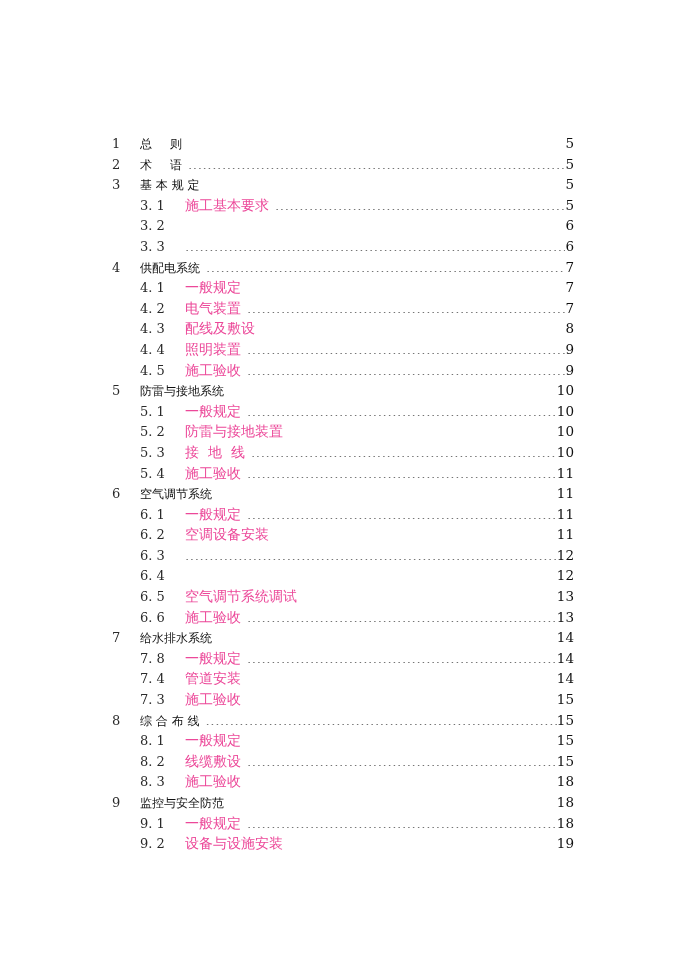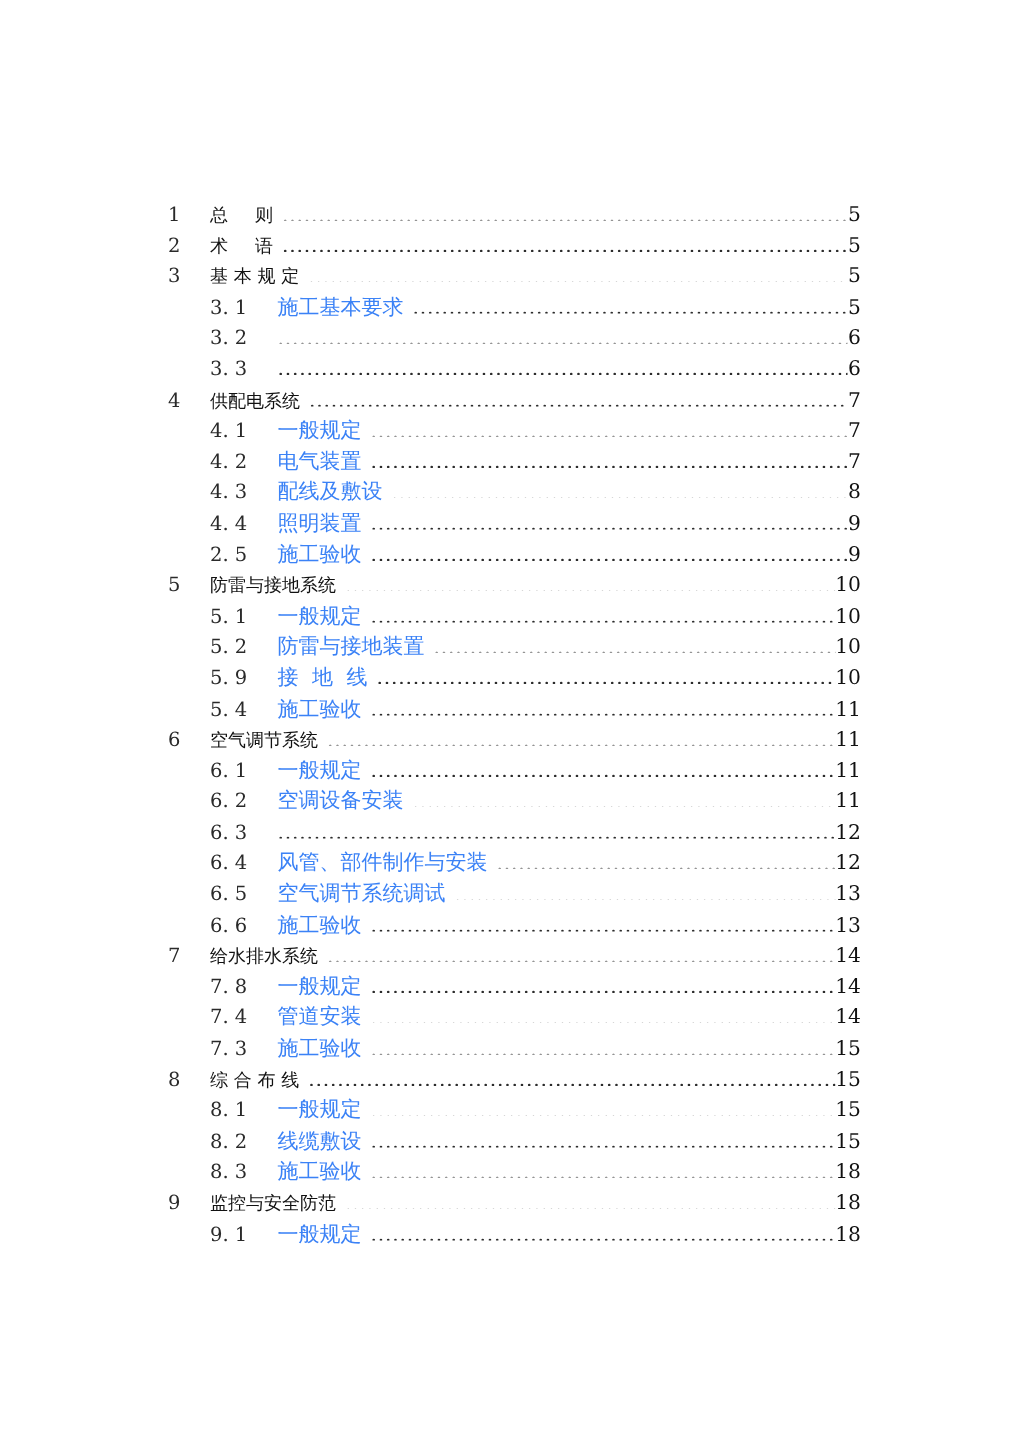--- a/index.html
+++ b/index.html
@@ -52,21 +52,21 @@
   }
   .lvl2 .num {
     width: 45px;
     flex: 0 0 45px;
     font-size: 13px;
     color: #2a2a2a;
   }
   .lvl2 .title {
     flex: 0 0 auto;
     font-size: 14px;
-    color: #3b82f6;
+    color: #ec4899;
   }
 
   .leader {
     flex: 1 1 auto;
     overflow: hidden;
     position: relative;
     height: 1em;
     margin: 0 0px;
   }
   .leader::after {
@@ -152,21 +152,21 @@
       <span class="leader"></span>
       <span class="page">8</span>
     </div>
     <div class="toc-row lvl2">
       <span class="num">4. 4</span>
       <span class="title">照明装置<span class="trail-gap"></span></span>
       <span class="leader"></span>
       <span class="page">9</span>
     </div>
     <div class="toc-row lvl2">
-      <span class="num">2. 5</span>
+      <span class="num">4. 5</span>
       <span class="title">施工验收<span class="trail-gap"></span></span>
       <span class="leader"></span>
       <span class="page">9</span>
     </div>
     <div class="toc-row lvl1">
       <span class="num">5</span>
       <span class="title">防雷与接地系统<span class="trail-gap"></span></span>
       <span class="leader"></span>
       <span class="page">10</span>
     </div>
@@ -176,21 +176,21 @@
       <span class="leader"></span>
       <span class="page">10</span>
     </div>
     <div class="toc-row lvl2">
       <span class="num">5. 2</span>
       <span class="title">防雷与接地装置<span class="trail-gap"></span></span>
       <span class="leader"></span>
       <span class="page">10</span>
     </div>
     <div class="toc-row lvl2">
-      <span class="num">5. 9</span>
+      <span class="num">5. 3</span>
       <span class="title">接<span class="gap-md"></span>地<span class="gap-md"></span>线<span class="trail-gap"></span></span>
       <span class="leader"></span>
       <span class="page">10</span>
     </div>
     <div class="toc-row lvl2">
       <span class="num">5. 4</span>
       <span class="title">施工验收<span class="trail-gap"></span></span>
       <span class="leader"></span>
       <span class="page">11</span>
     </div>
@@ -212,21 +212,20 @@
       <span class="leader"></span>
       <span class="page">11</span>
     </div>
     <div class="toc-row lvl2">
       <span class="num">6. 3</span>
       <span class="leader"></span>
       <span class="page">12</span>
     </div>
     <div class="toc-row lvl2">
       <span class="num">6. 4</span>
-      <span class="title">风管、部件制作与安装<span class="trail-gap"></span></span>
       <span class="leader"></span>
       <span class="page">12</span>
     </div>
     <div class="toc-row lvl2">
       <span class="num">6. 5</span>
       <span class="title">空气调节系统调试<span class="trail-gap"></span></span>
       <span class="leader"></span>
       <span class="page">13</span>
     </div>
     <div class="toc-row lvl2">
@@ -288,13 +287,19 @@
       <span class="title">监控与安全防范<span class="trail-gap"></span></span>
       <span class="leader"></span>
       <span class="page">18</span>
     </div>
     <div class="toc-row lvl2">
       <span class="num">9. 1</span>
       <span class="title">一般规定<span class="trail-gap"></span></span>
       <span class="leader"></span>
       <span class="page">18</span>
     </div>
+    <div class="toc-row lvl2">
+      <span class="num">9. 2</span>
+      <span class="title">设备与设施安装<span class="trail-gap"></span></span>
+      <span class="leader"></span>
+      <span class="page">19</span>
+    </div>
   </div>
 
 </body></html>

